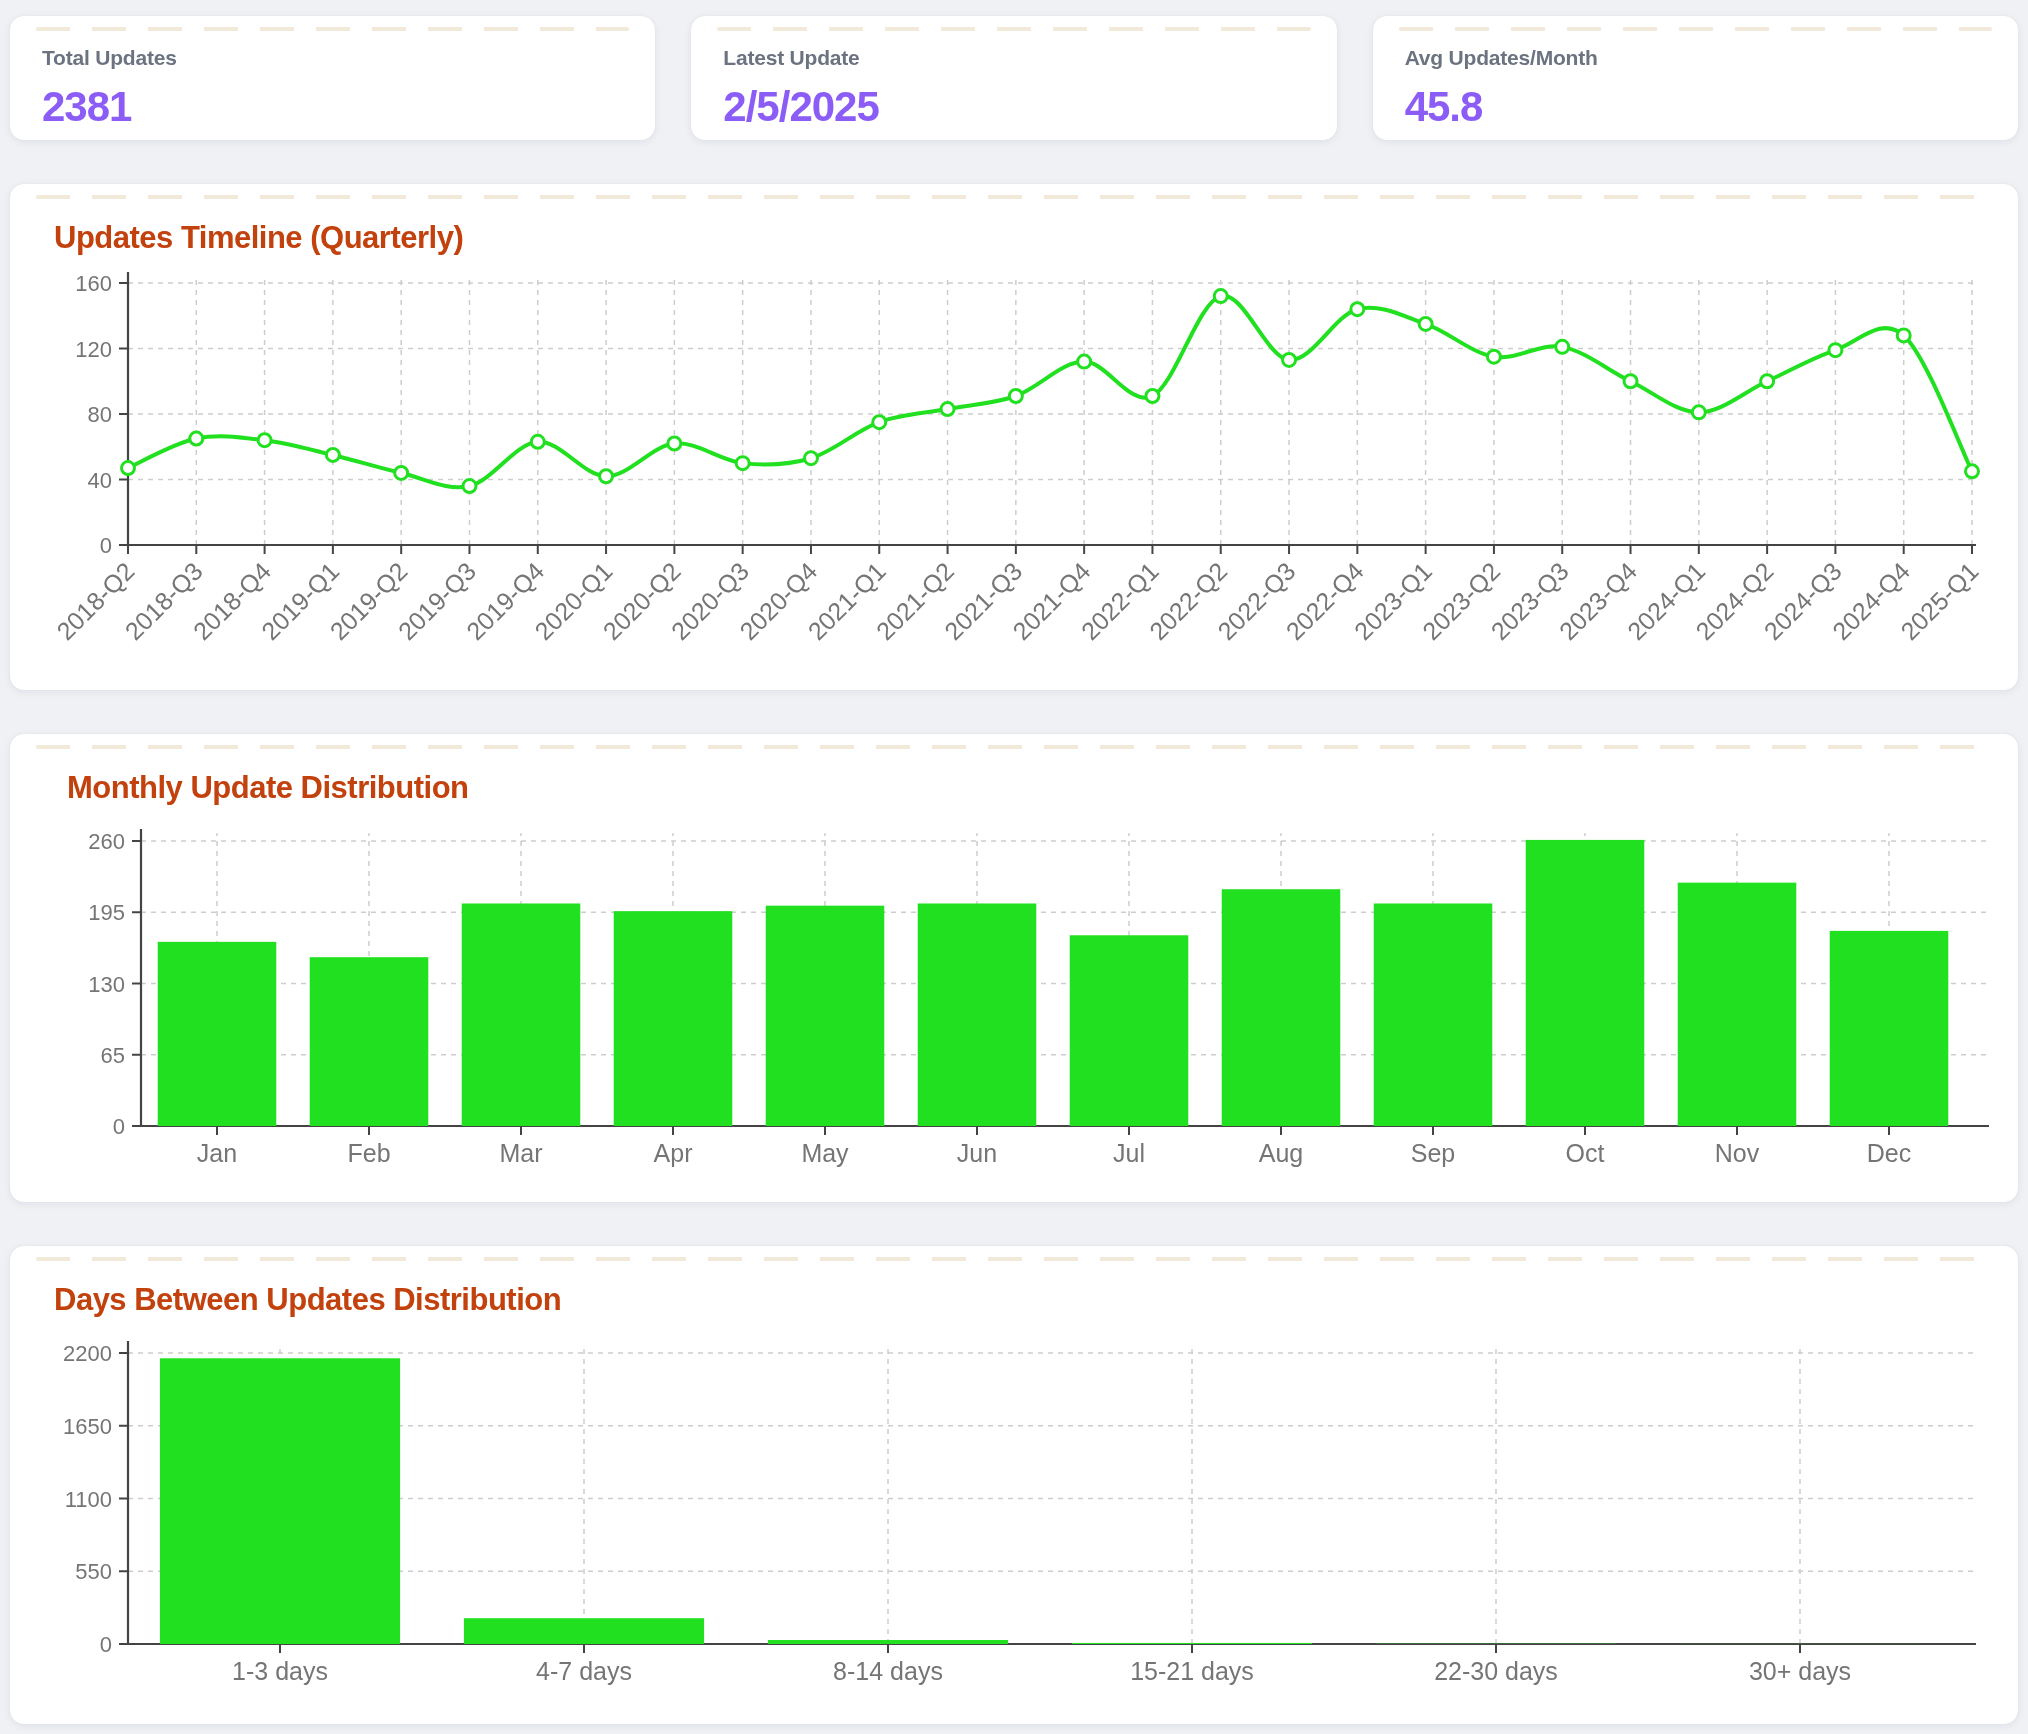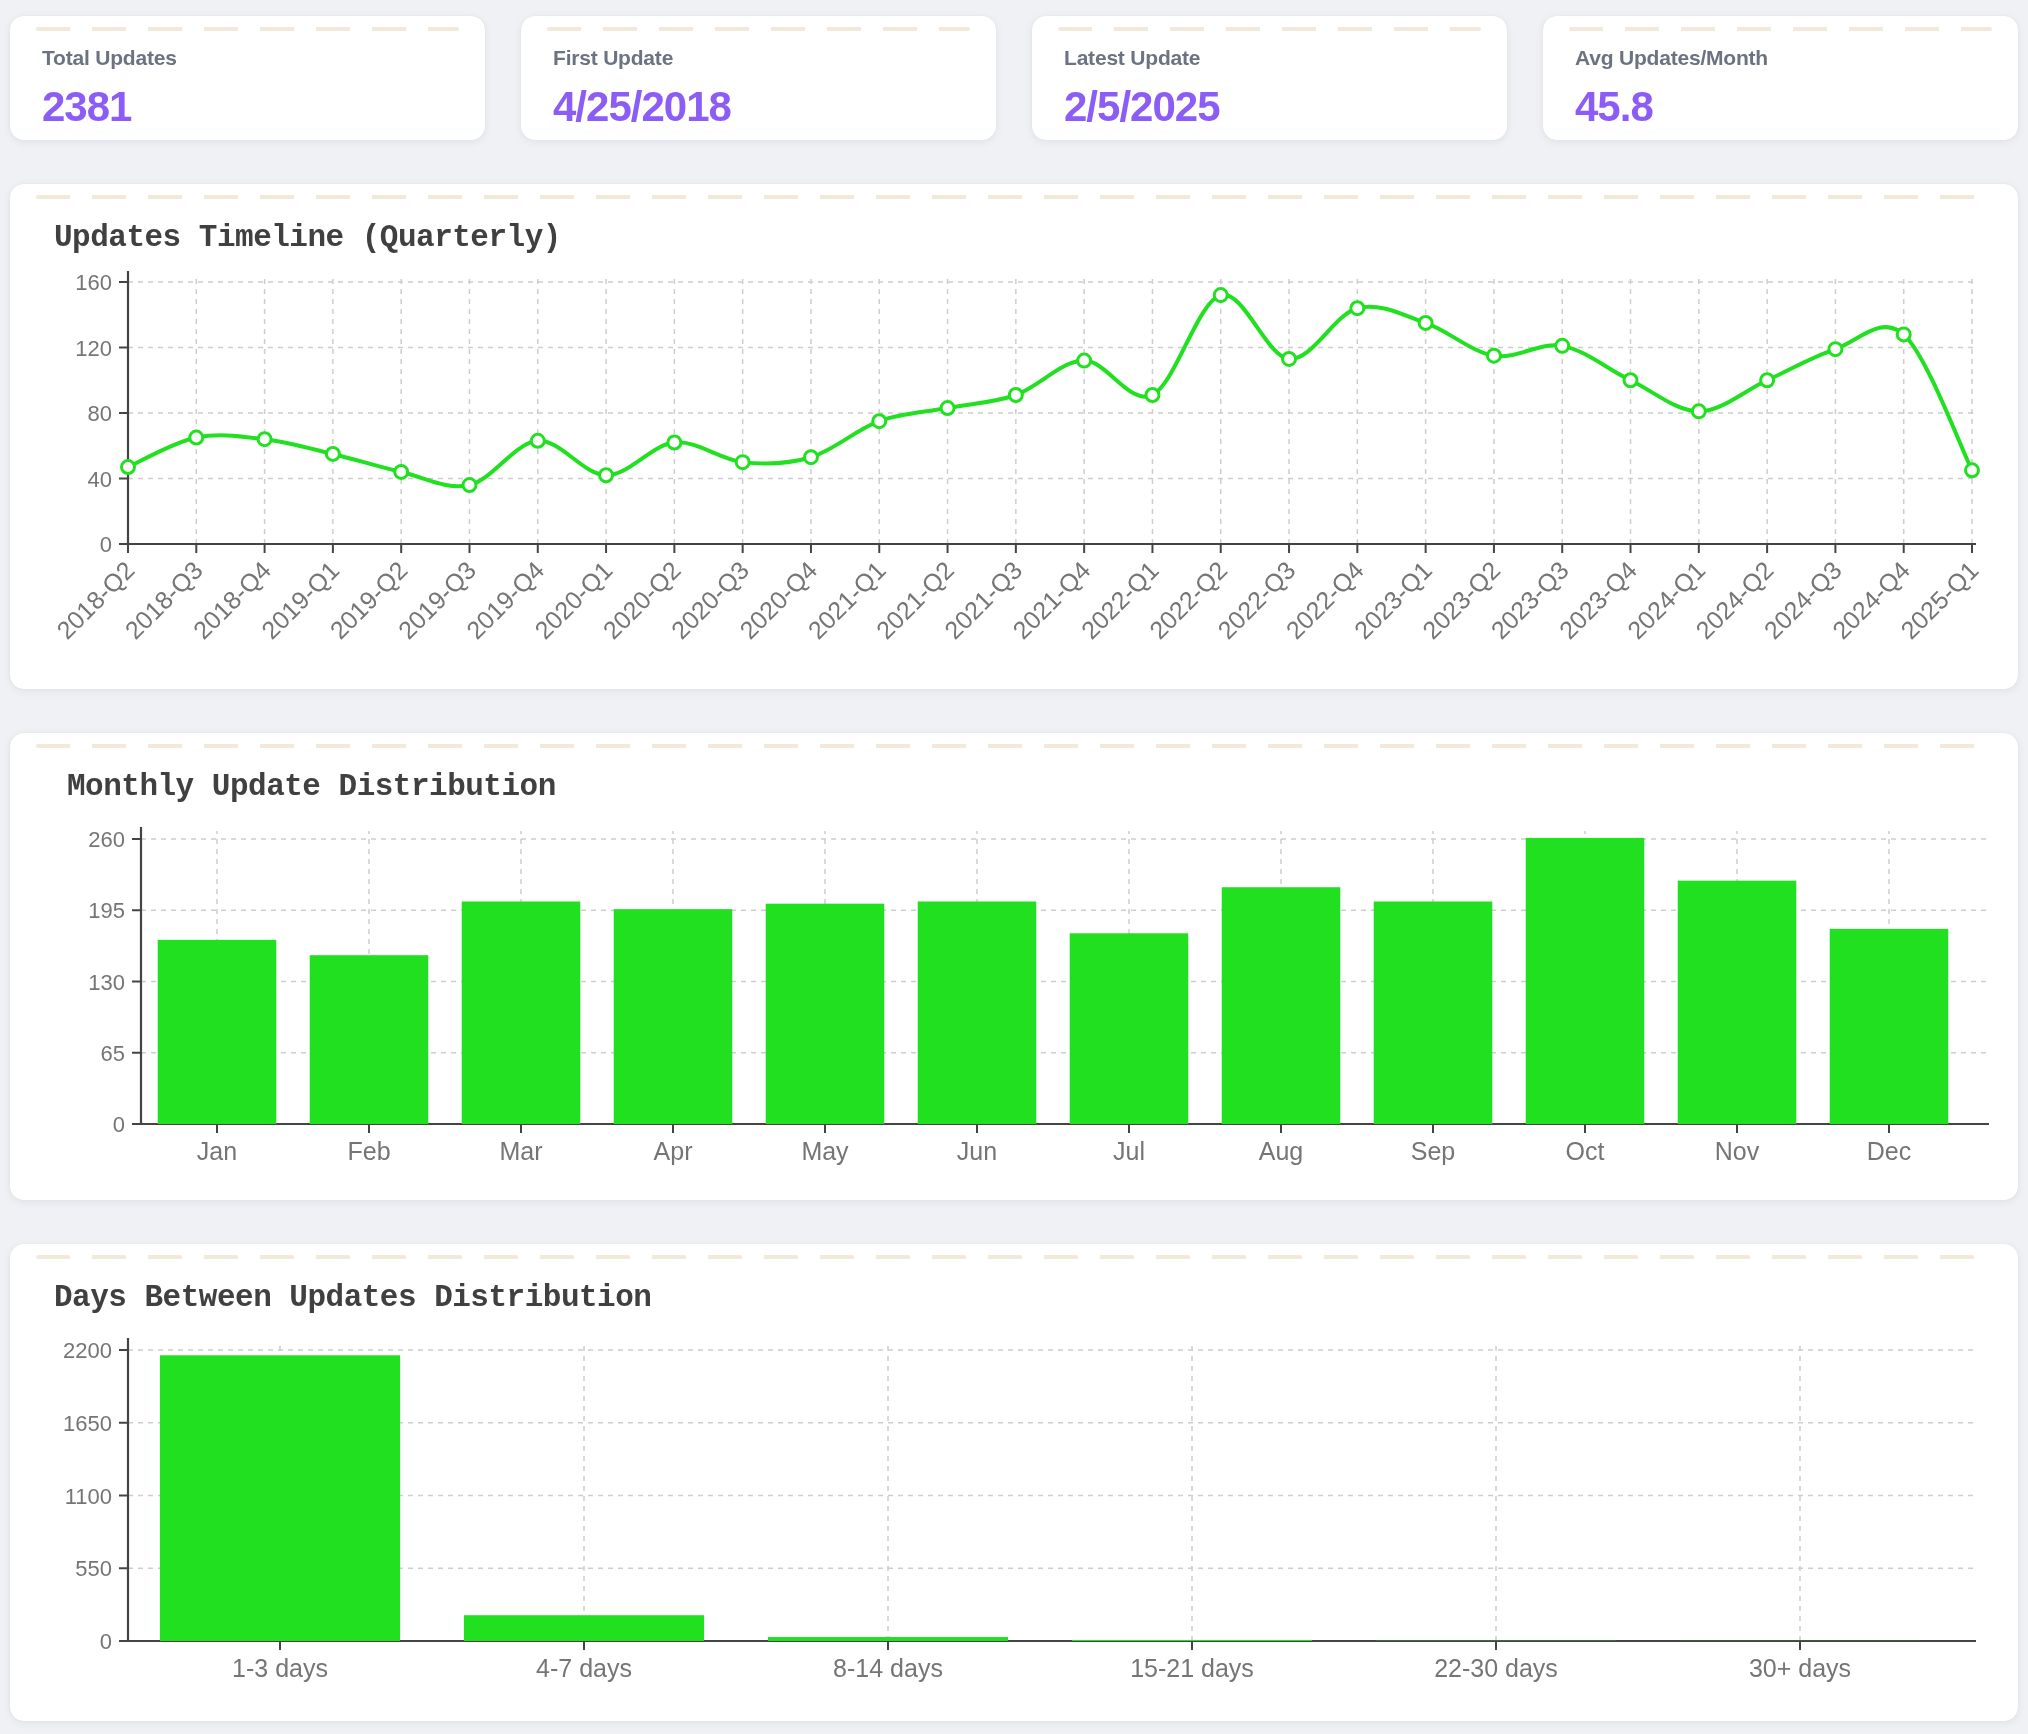--- a/index.html
+++ b/index.html
@@ -44,43 +44,37 @@
     color: #8b5cf6;
     letter-spacing: -1px;
   }
   .chart-card { padding: 30px 20px 24px 30px; }
   .chart-card-1 { margin-top: 44px; }
   .chart-card-2 { margin-top: 44px; padding-left: 43px; }
   .chart-card-3 { margin-top: 44px; }
   .chart-title {
     font-size: 31px;
     font-weight: 700;
-    color: #404040;
+    color: #c2410c;
     letter-spacing: -0.5px;
     margin: 6px 0 10px 14px;
-    font-family: Liberation Mono, monospace;
   }
   svg.chart { display: block; overflow: visible; }
   svg.chart text { font-family: "Liberation Sans", "DejaVu Sans", sans-serif; }
 </style>
 </head>
 <body>
 
 <main>
 
   <section class="stats-row">
     <div class="card stat-card">
       <div class="card-dashes"></div>
       <div class="stat-label">Total Updates</div>
       <div class="stat-value">2381</div>
-    </div>
-    <div class="card stat-card">
-      <div class="card-dashes"></div>
-      <div class="stat-label">First Update</div>
-      <div class="stat-value">4/25/2018</div>
     </div>
     <div class="card stat-card">
       <div class="card-dashes"></div>
       <div class="stat-label">Latest Update</div>
       <div class="stat-value">2/5/2025</div>
     </div>
     <div class="card stat-card">
       <div class="card-dashes"></div>
       <div class="stat-label">Avg Updates/Month</div>
       <div class="stat-value">45.8</div>

